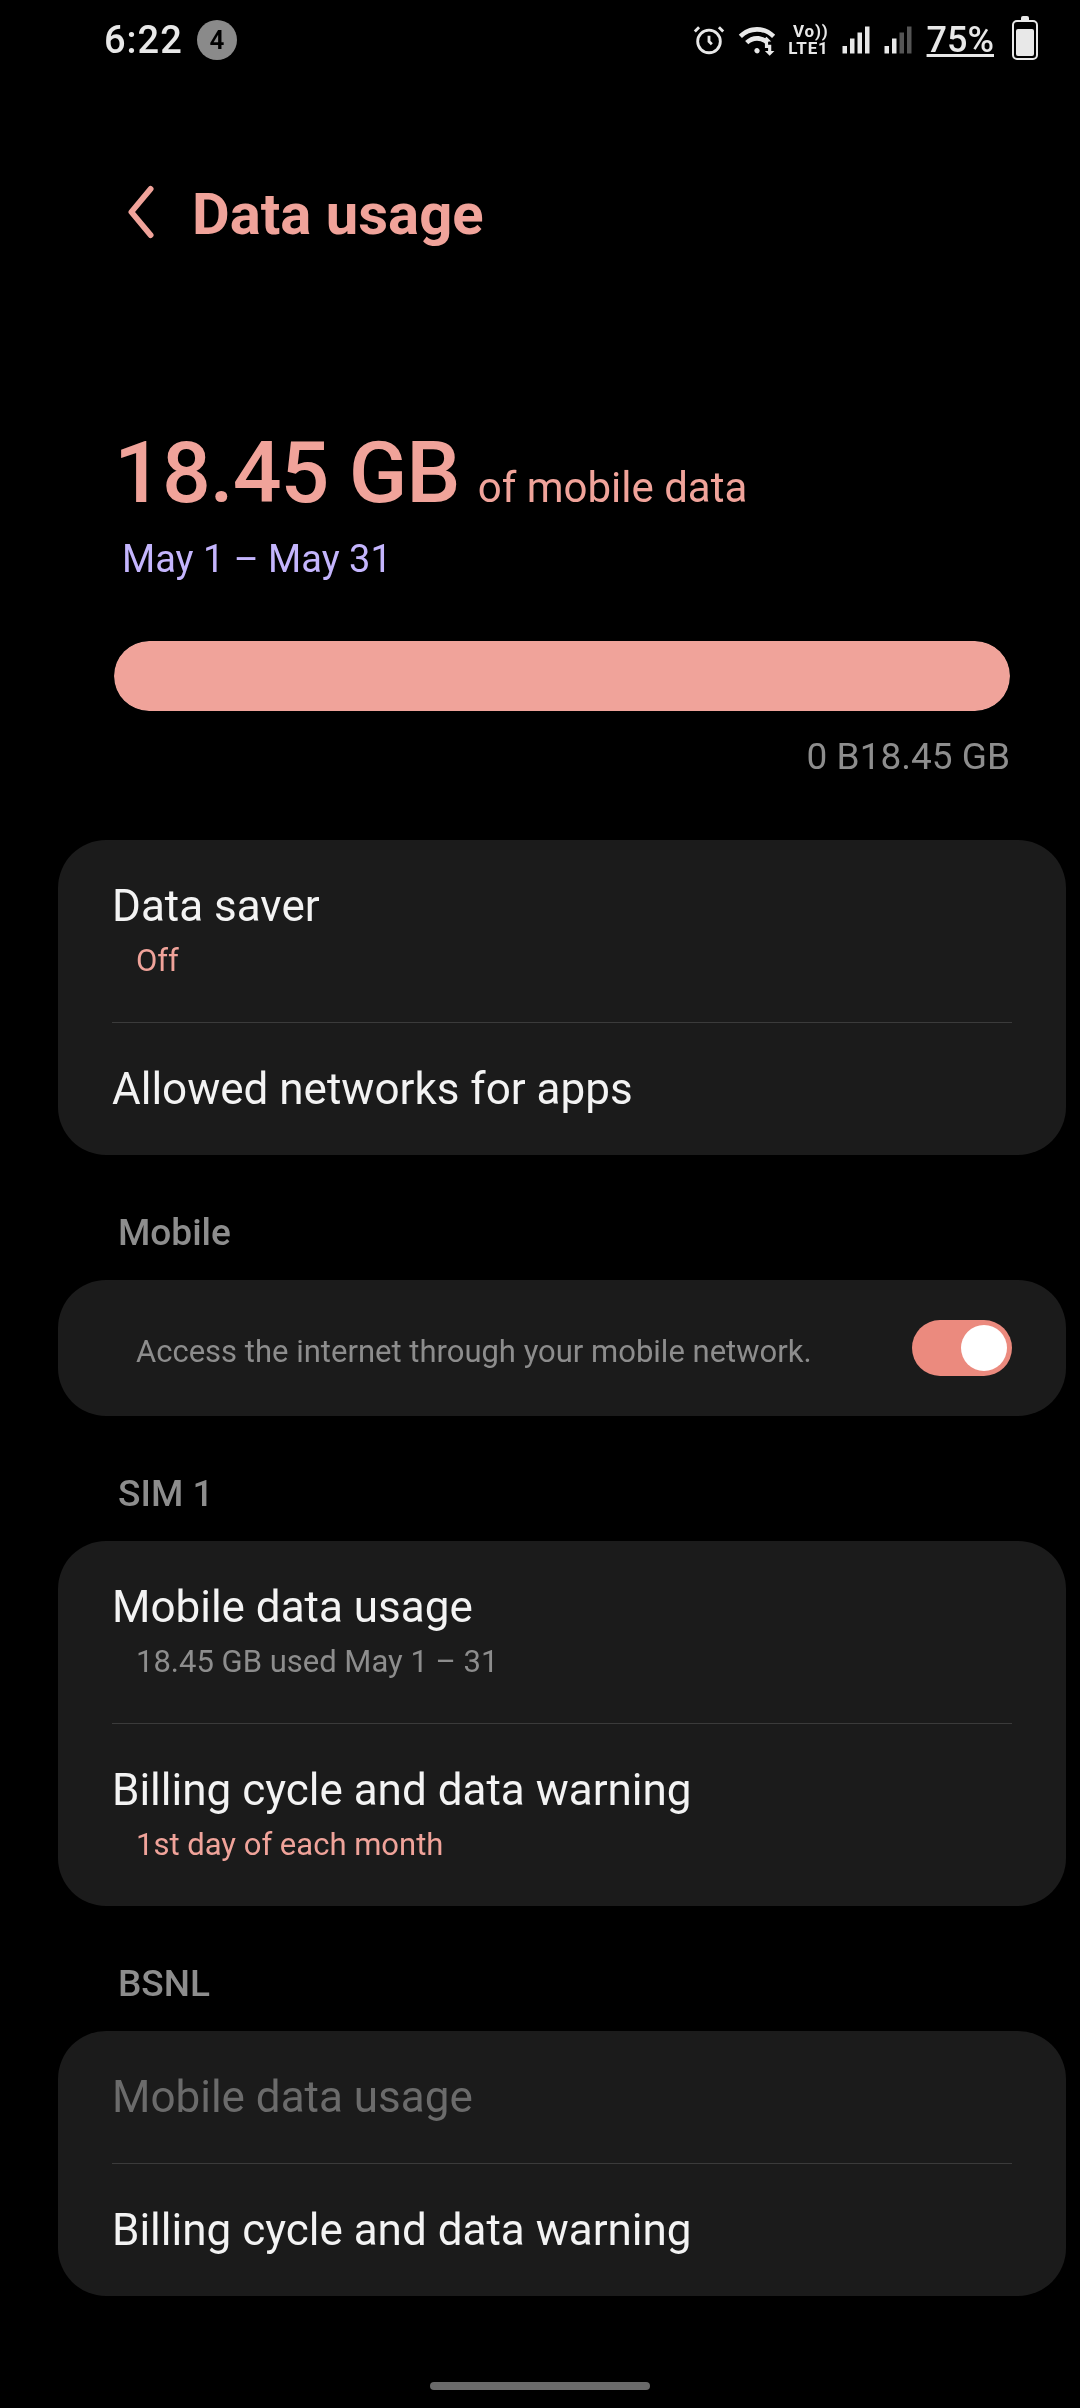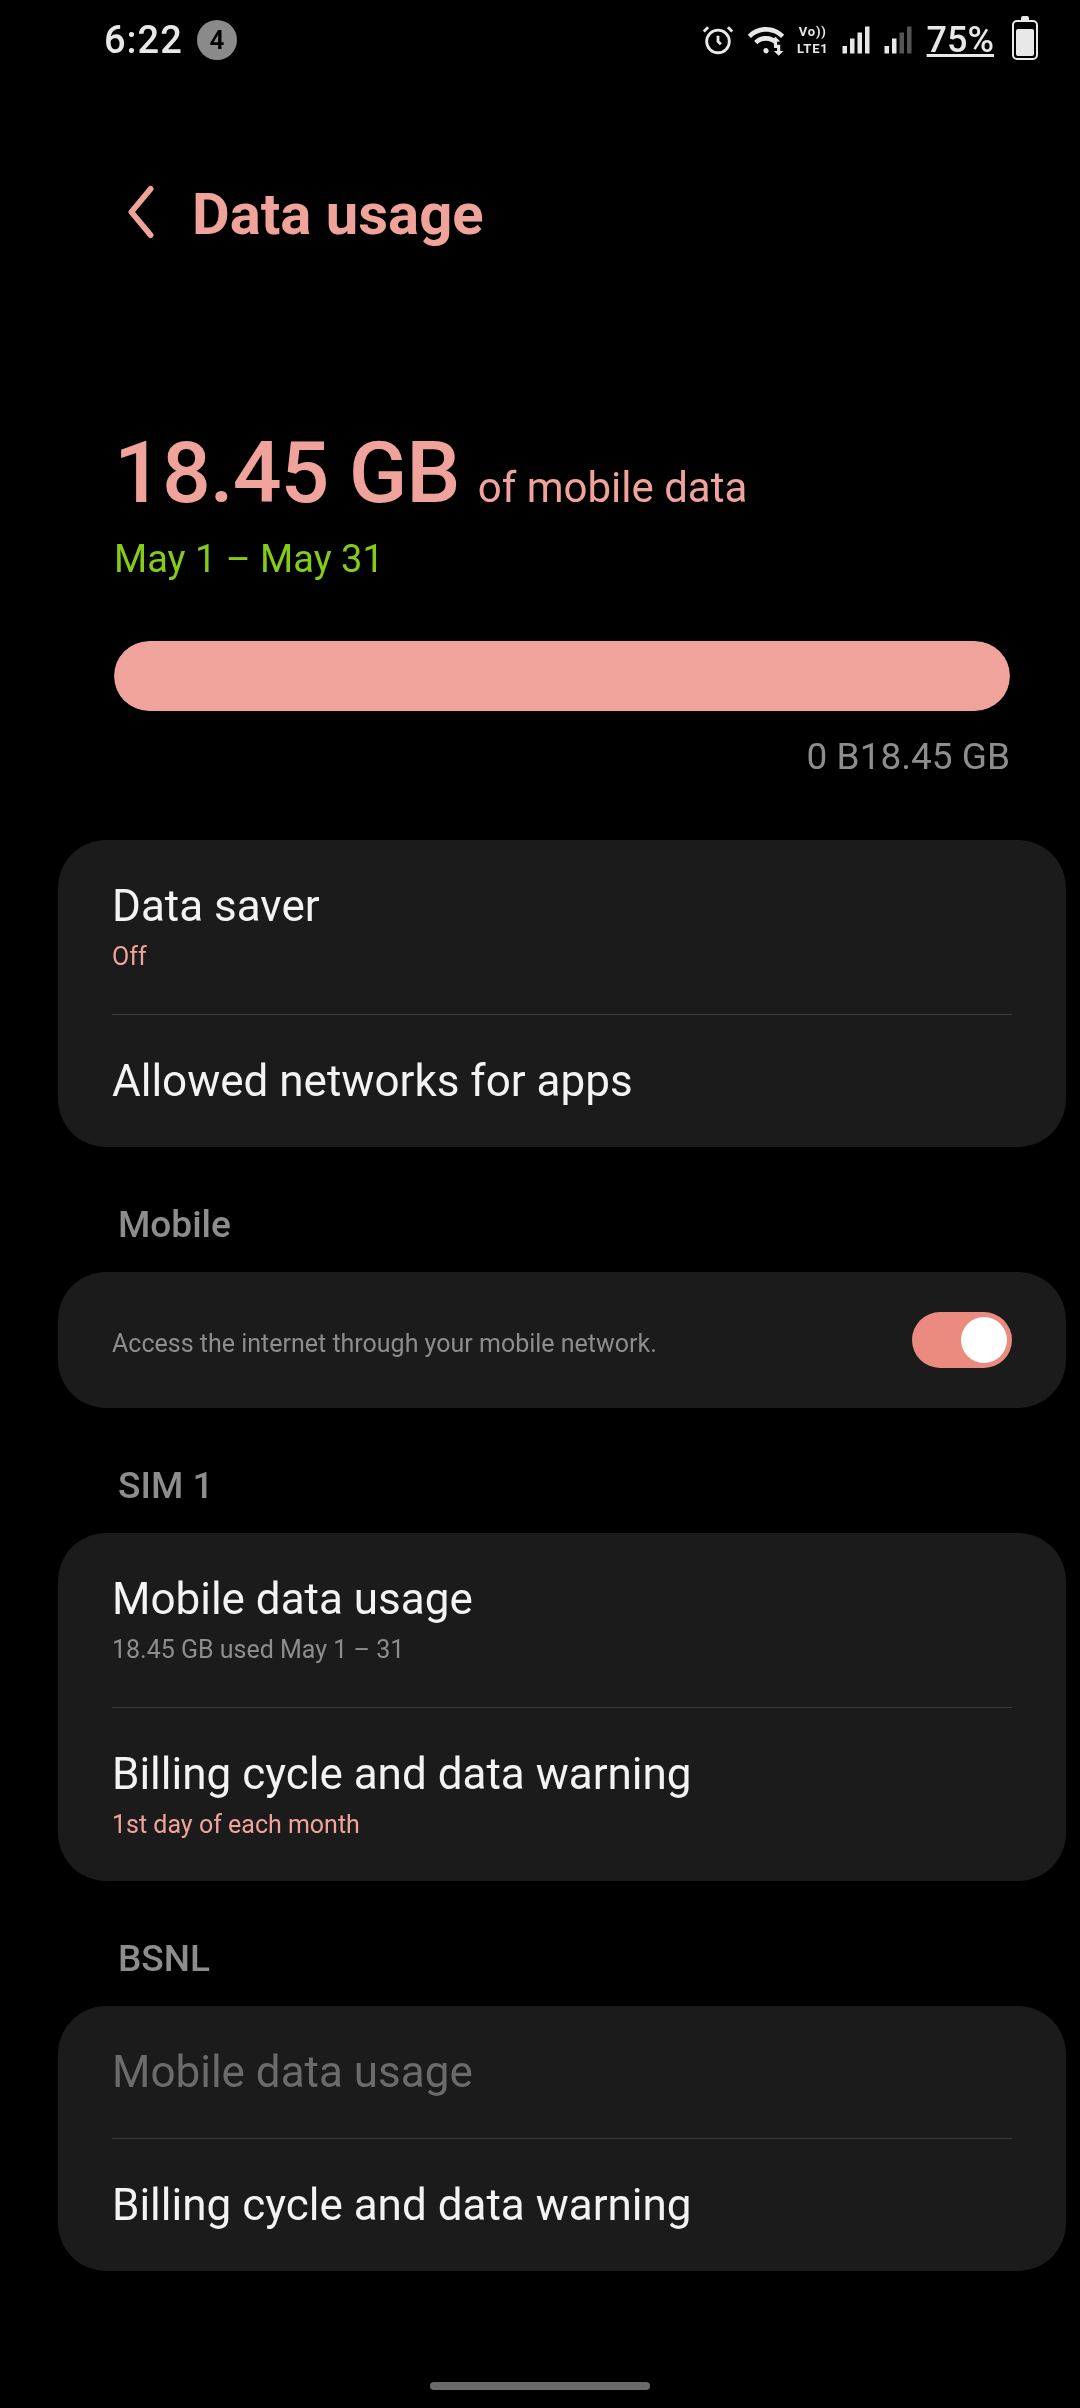--- a/index.html
+++ b/index.html
@@ -6,47 +6,47 @@
   html, body { width: 1080px; height: 2408px; background: #000; color: #fff; font-family: -apple-system, "Segoe UI", Roboto, sans-serif; overflow: hidden; }
   .screen { width: 1080px; height: 2408px; position: relative; padding-left: 44px; }
 
   
   .status-bar { display: flex; justify-content: space-between; align-items: center; padding: 18px 42px 10px 60px; font-size: 36px; font-weight: 500; color: #e8e8e8; }
   .status-left { display: flex; align-items: center; gap: 14px; }
   .status-left .time { font-size: 38px; letter-spacing: 1px; }
   .notif-badge { background: #8a8a8a; color: #000; border-radius: 50%; width: 40px; height: 40px; display: flex; align-items: center; justify-content: center; font-size: 26px; font-weight: 600; }
   .status-right { display: flex; align-items: center; gap: 12px; }
   .status-icon svg { display: block; }
-  .lte-block { font-size: 13px; line-height: 17px; text-align: center; font-weight: 700; letter-spacing: 0.8px; }
+  .lte-block { font-size: 17px; line-height: 17px; text-align: right; font-weight: 700; letter-spacing: 0.8px; }
   .battery-pct { font-size: 36px; font-weight: 500; margin-left: 2px; text-decoration: underline; }
   .battery-icon { width: 26px; height: 40px; border: 2.5px solid #e8e8e8; border-radius: 5px; position: relative; margin-left: 6px; }
   .battery-icon::before { content: ""; position: absolute; top: -6px; left: 7px; width: 8px; height: 4px; background: #e8e8e8; border-radius: 2px 2px 0 0; }
   .battery-fill { position: absolute; bottom: 2px; left: 2px; right: 2px; height: 75%; background: #e8e8e8; border-radius: 2px; }
 
   
   .header { display: flex; align-items: center; gap: 34px; padding: 108px 70px 30px 80px; }
   .back-chevron { color: #f0a39a; }
   .page-title { font-size: 58px; font-weight: 700; color: #f0a39a; }
 
   
   .summary { padding: 144px 70px 0 70px; }
   .usage-line { display: flex; align-items: baseline; gap: 18px; }
   .usage-amount { font-size: 86px; font-weight: 500; color: #f0a39a; letter-spacing: -1px; }
   .usage-of { font-size: 42px; color: #f0a39a; font-weight: 400; }
-  .date-range { font-size: 38px; color: #84cc16; margin-top: 14px; }
+  .date-range { font-size: 38px; color: #c4b5fd; margin-top: 14px; margin-left: 8px; }
   .progress-track { margin-top: 60px; height: 70px; border-radius: 40px; background: #333; overflow: hidden; }
   .progress-fill { height: 100%; background: #f0a39a; border-radius: 40px; width: 100%; }
   .progress-labels { display: flex; justify-content: flex-end; margin-top: 24px; font-size: 37px; color: #8d8d8d; }
 
   
   .content { padding: 62px 14px 0 14px; }
   .card { background: #1b1b1b; border-radius: 48px; overflow: hidden; }
   .row { padding: 40px 54px; }
   .row-title { font-size: 44px; color: #f3f3f3; font-weight: 400; }
-  .row-sub { font-size: 25px; margin-top: 8px; line-height: 1.35; }
+  .row-sub { font-size: 31px; margin-top: 8px; line-height: 1.35; margin-left: 24px; }
   .sub-accent { color: #f0a39a; }
   .sub-muted { color: #8d8d8d; }
   .divider { height: 1px; background: #3b3b3b; margin: 0 54px; }
   .section-header { font-size: 37px; color: #8d8d8d; font-weight: 500; padding: 56px 0 26px 60px; }
 
   .row-flex { display: flex; align-items: center; justify-content: space-between; gap: 40px; }
   .row-text { flex: 1; min-width: 0; }
 
   
   .toggle { width: 100px; height: 56px; border-radius: 30px; background: #eb8a7e; position: relative; flex-shrink: 0; }

